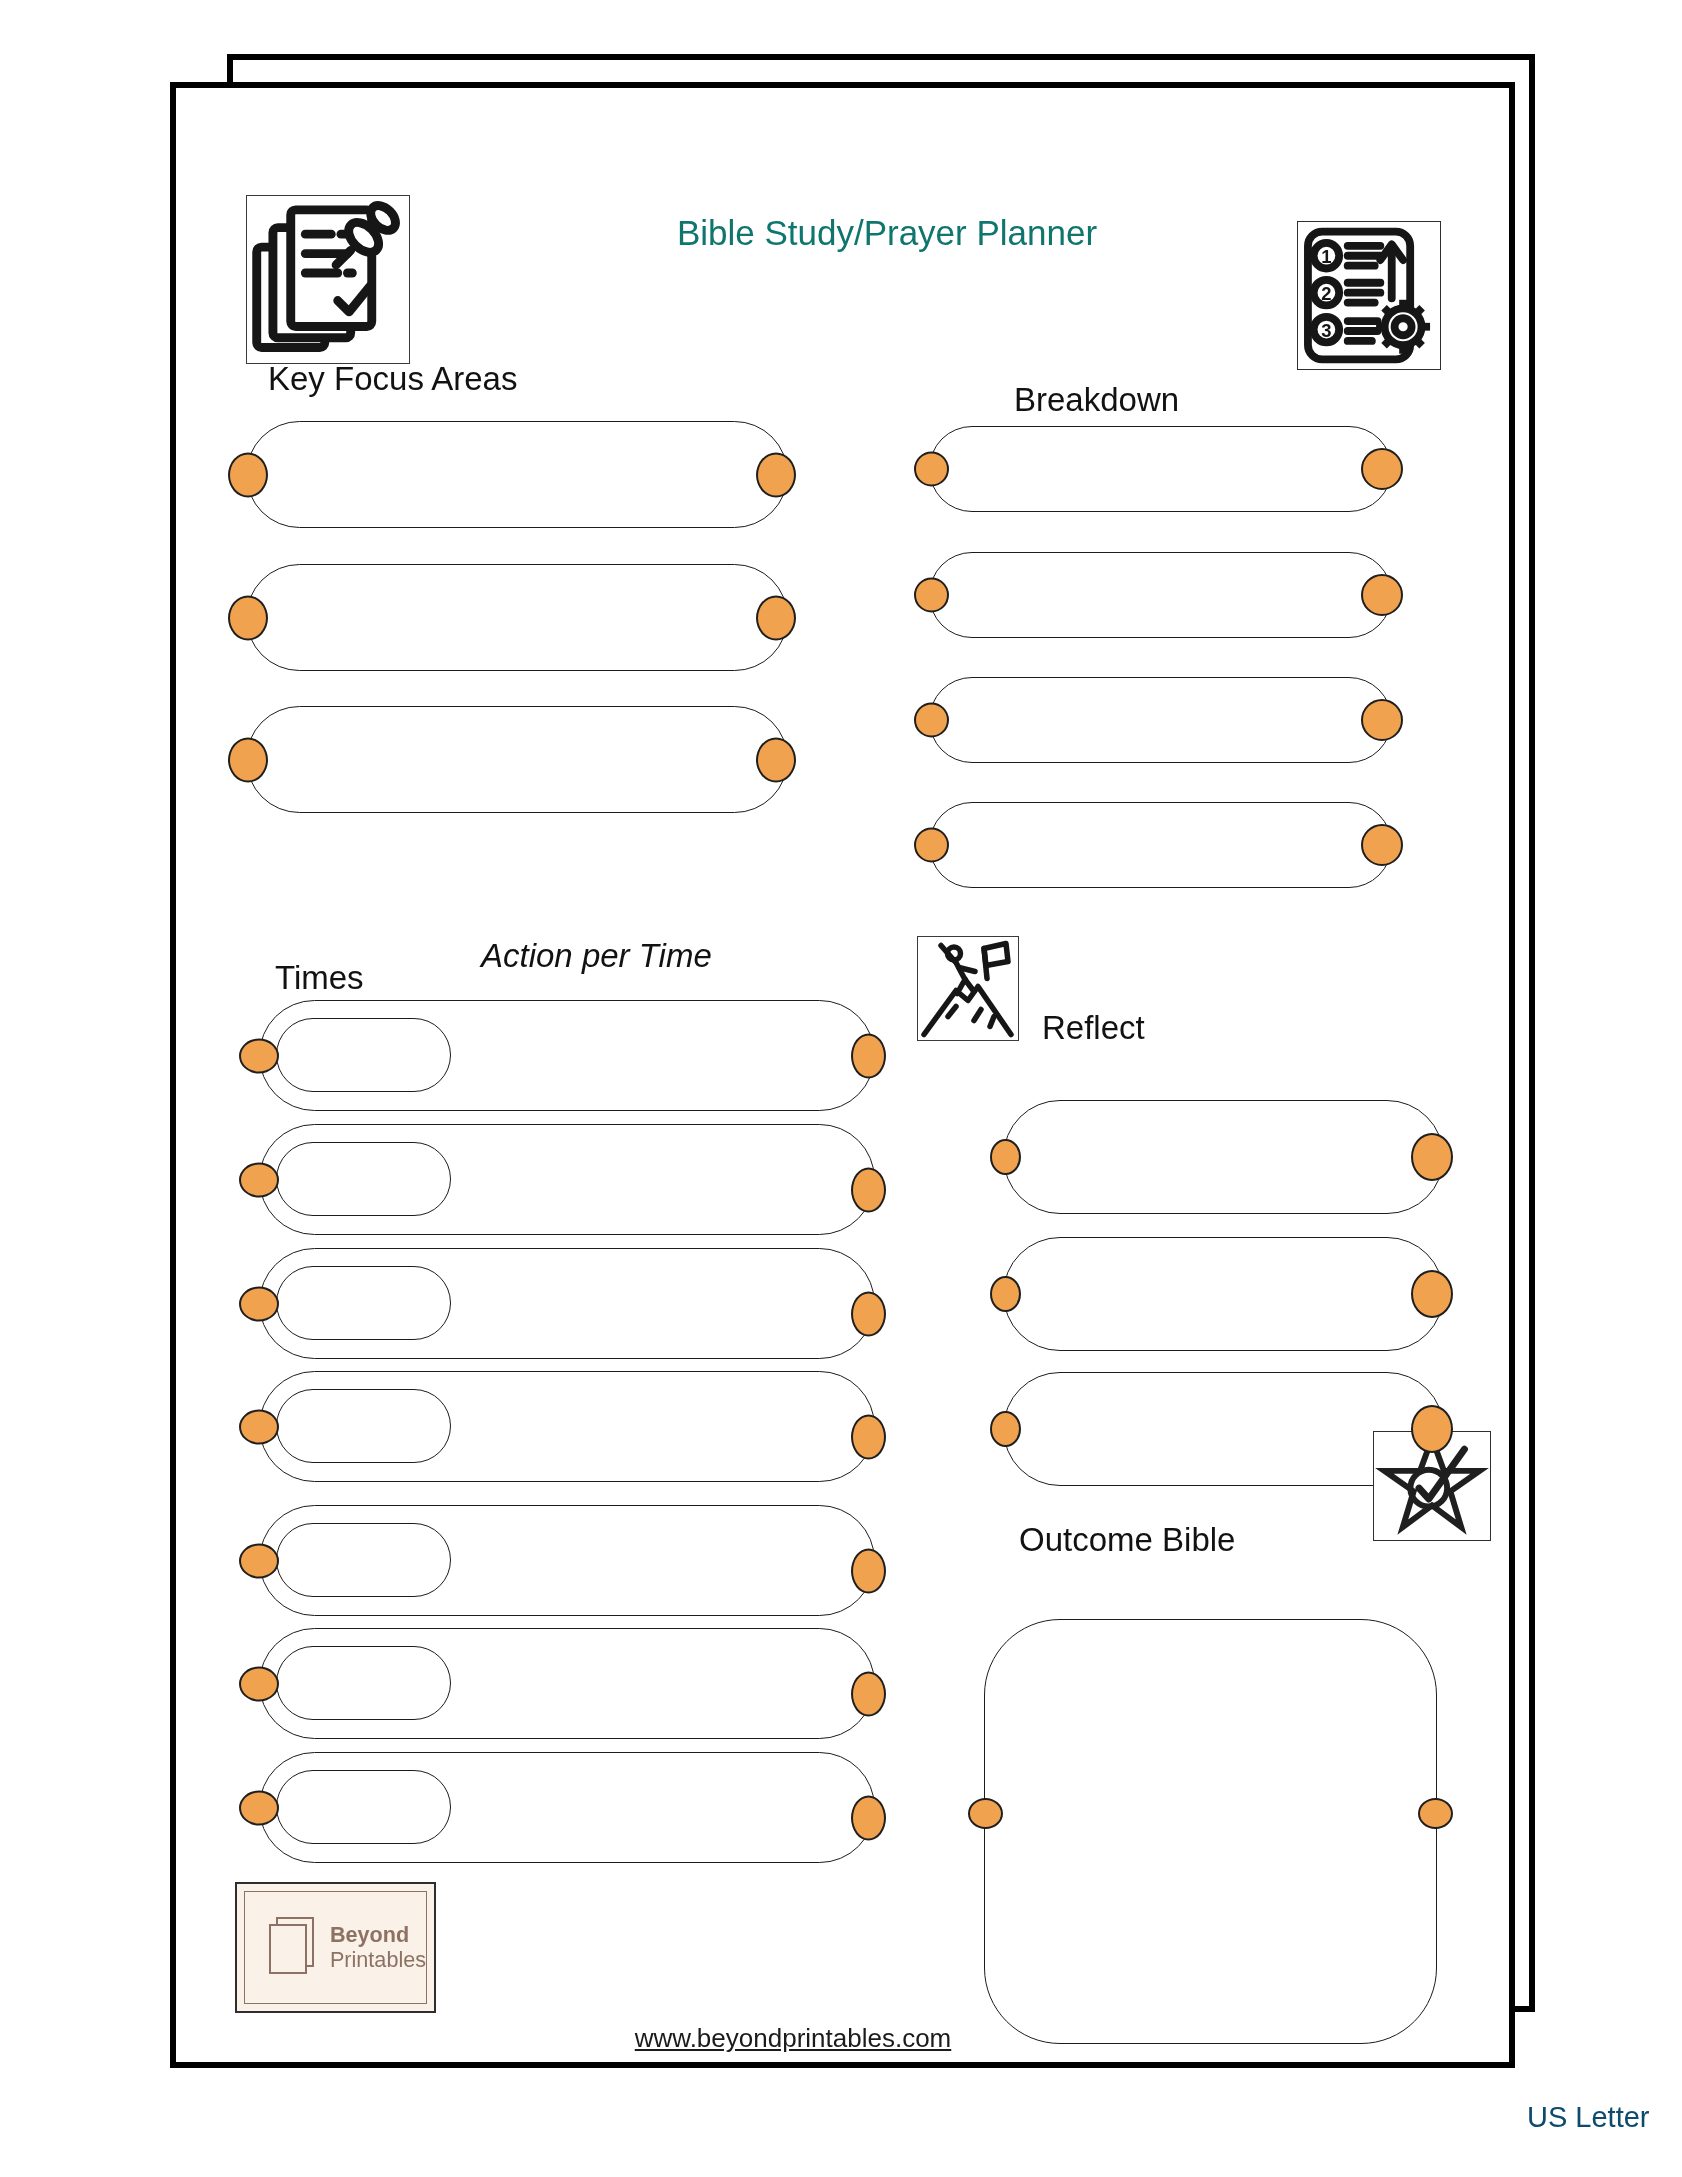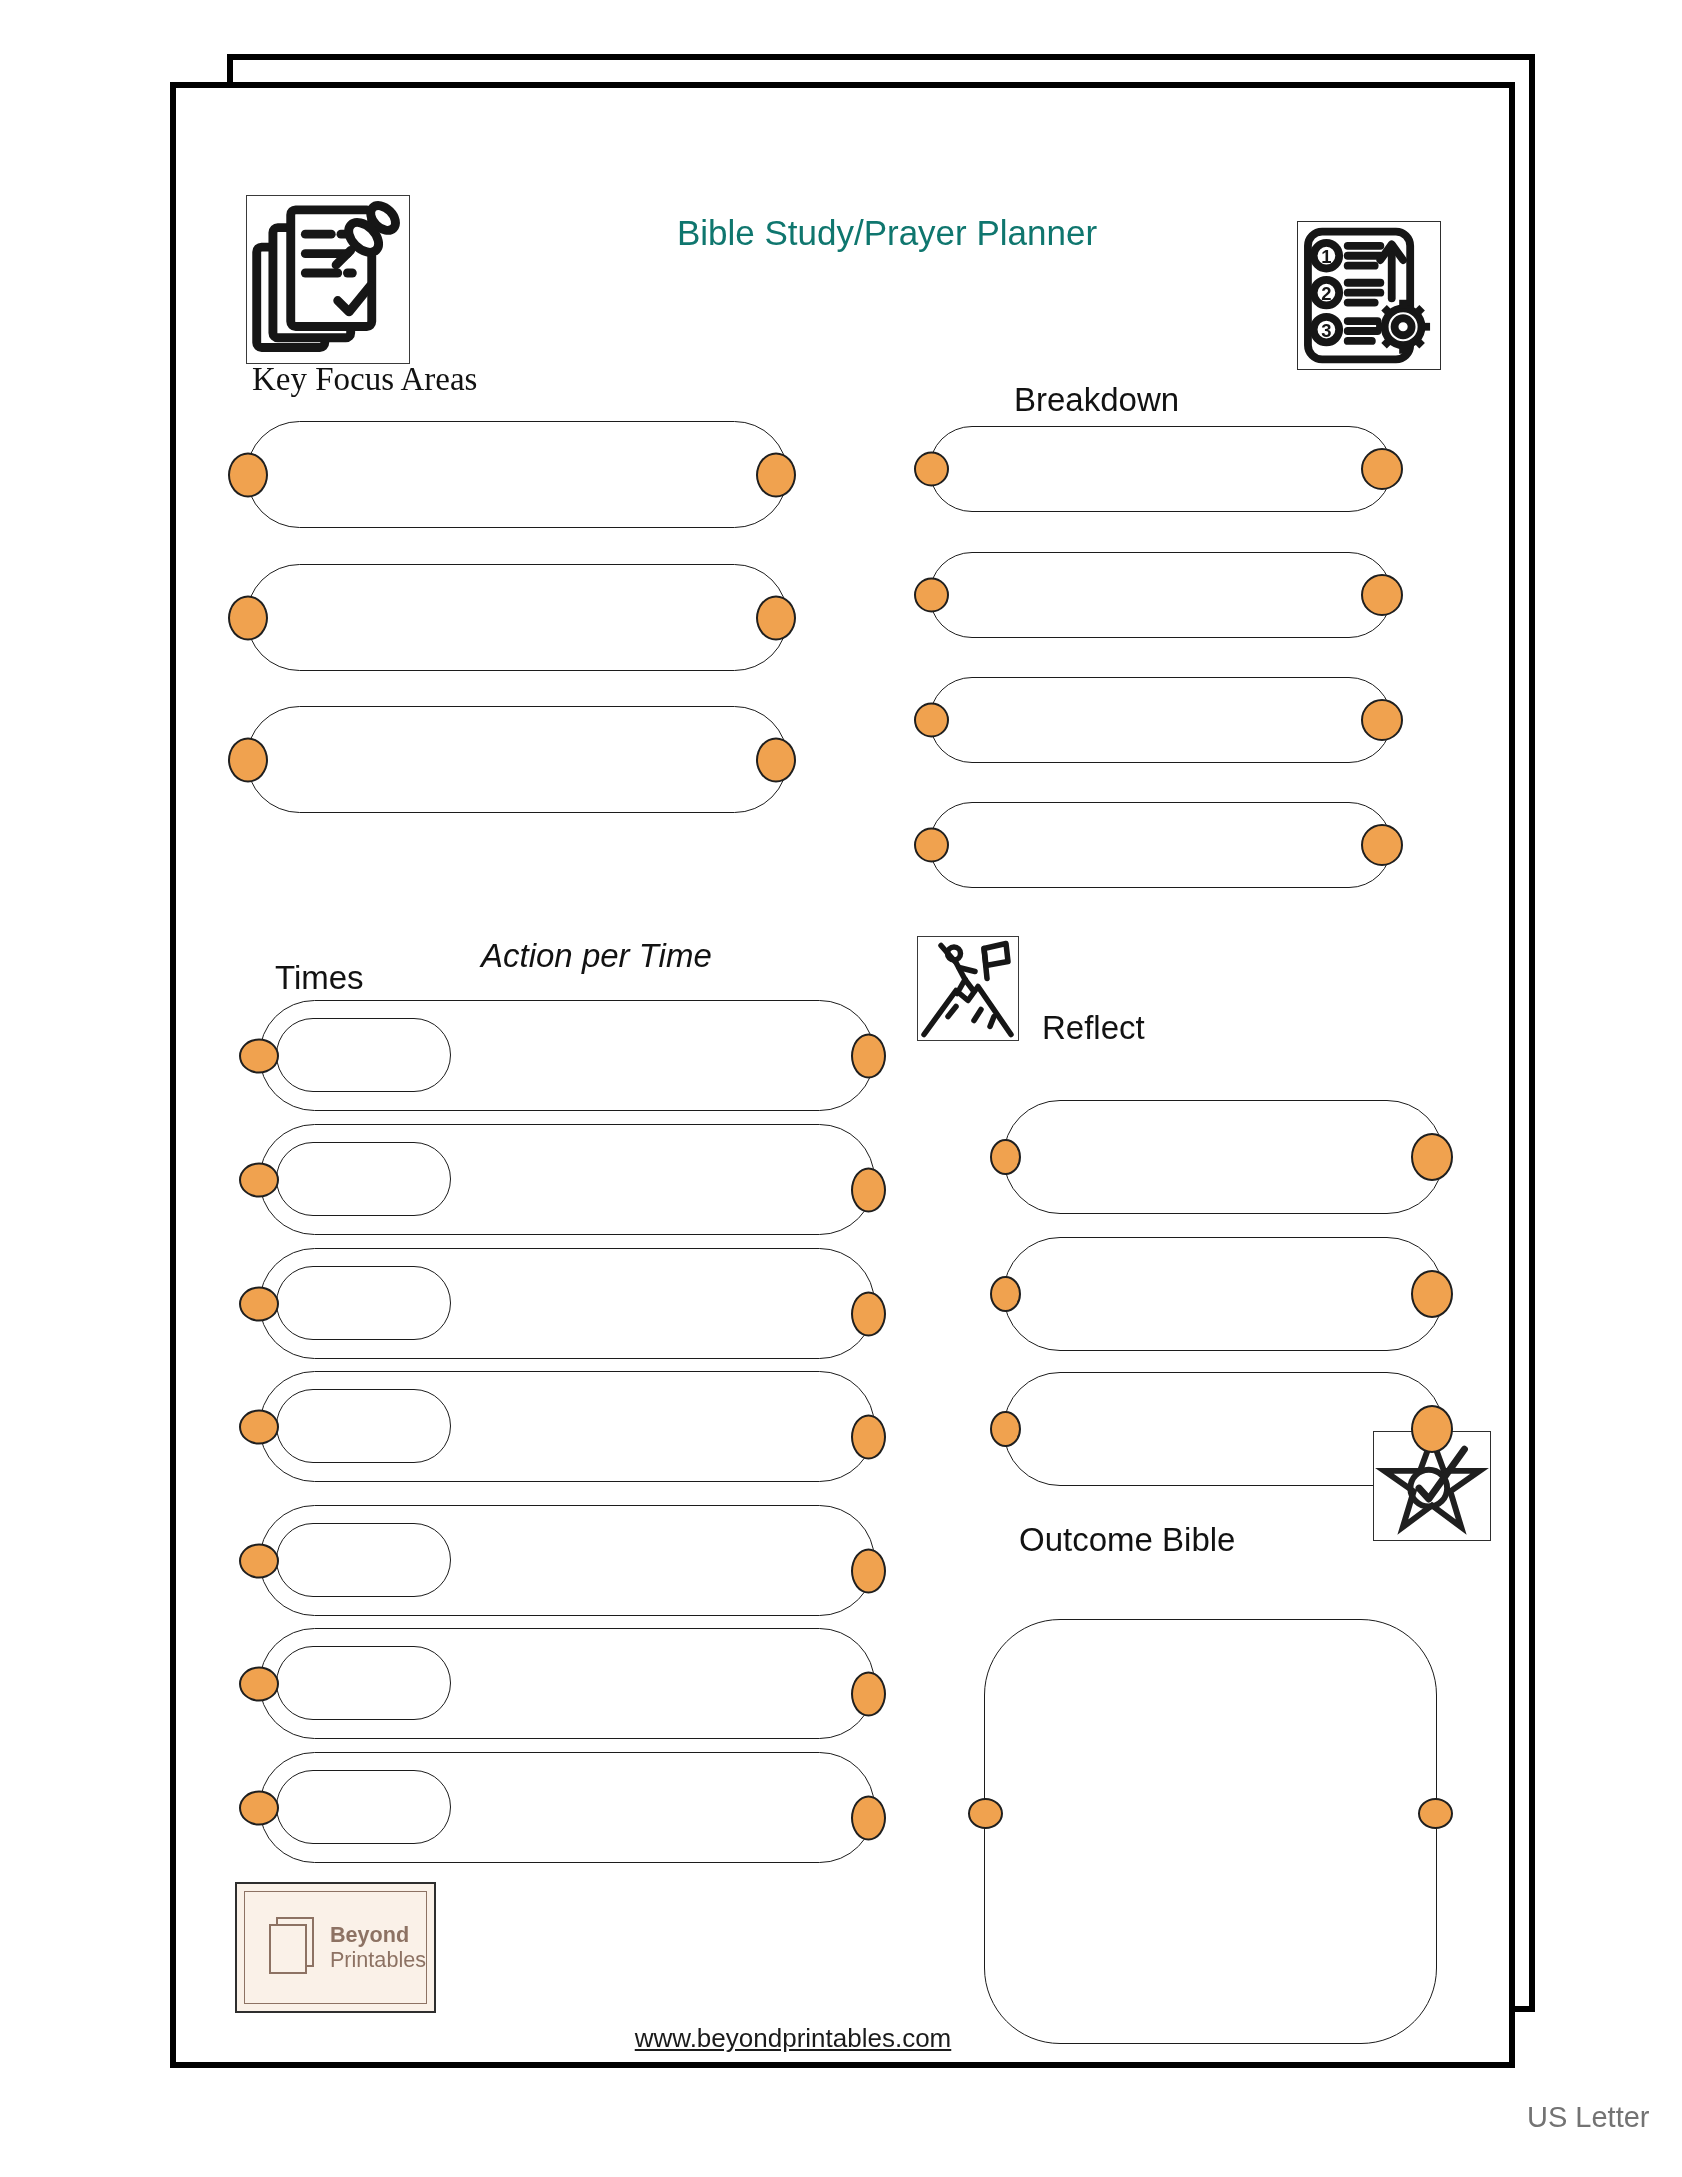--- a/index.html
+++ b/index.html
@@ -64,21 +64,21 @@
   .logo-icon { width:54px; height:64px; position:relative; flex:0 0 auto; }
   .logo-icon .sq { position:absolute; width:38px; height:50px; border:2.6px solid #8D7263; background:#FAF1E8; }
   .logo-icon .sq.back { left:10.4px; top:1.7px; }
   .logo-icon .sq.front { left:3.5px; top:8.6px; }
   .logo-text { color:#8D7263; font-size:21.6px; line-height:1.12; }
   .logo-text .b1 { font-weight:700; }
   .logo-text .b2 { font-weight:400; }
 
   .footer-url { position:absolute; left:577px; top:2023px; width:432px; text-align:center;
                 font-size:26px; color:#1b1b1b; text-decoration:underline; }
-  .size-label { position:absolute; left:1527px; top:2101px; font-size:29px; color:#737373; }
+  .size-label { position:absolute; left:1527px; top:2101px; font-size:29px; color:#0c4a6e; }
 
   svg .stroke { fill:none; stroke:#161616; stroke-width:5.5; stroke-linecap:round; stroke-linejoin:round; }
   svg .fillwhite { fill:#ffffff; stroke:#161616; stroke-width:5.5; }
 </style>
 </head>
 <body>
 
 <div class="canvas">
 
   <div class="sheet sheet-back"></div>
@@ -141,21 +141,21 @@
         <line x1="64.8" y1="81.2" x2="60.6" y2="85.4"></line>
         <line x1="61" y1="72" x2="55" y2="72"></line>
         <line x1="64.8" y1="62.8" x2="60.6" y2="58.6"></line>
         <line x1="74" y1="59" x2="74" y2="53"></line>
         <line x1="83.2" y1="62.8" x2="87.4" y2="58.6"></line>
         <circle cx="74" cy="72" r="6"></circle>
       </g>
     </svg>
   </div>
 
-  <div class="hdr" style="left:252px; top:361px;font-family:Liberation Serif, serif;">Key Focus Areas</div>
+  <div class="hdr" style="left:268px; top:361px;">Key Focus Areas</div>
   <div class="pill kfa-pill kfa1">
     <span class="dot l"></span>
     <span class="dot r"></span>
   </div>
   <div class="pill kfa-pill kfa2">
     <span class="dot l"></span>
     <span class="dot r"></span>
   </div>
   <div class="pill kfa-pill kfa3">
     <span class="dot l"></span>

